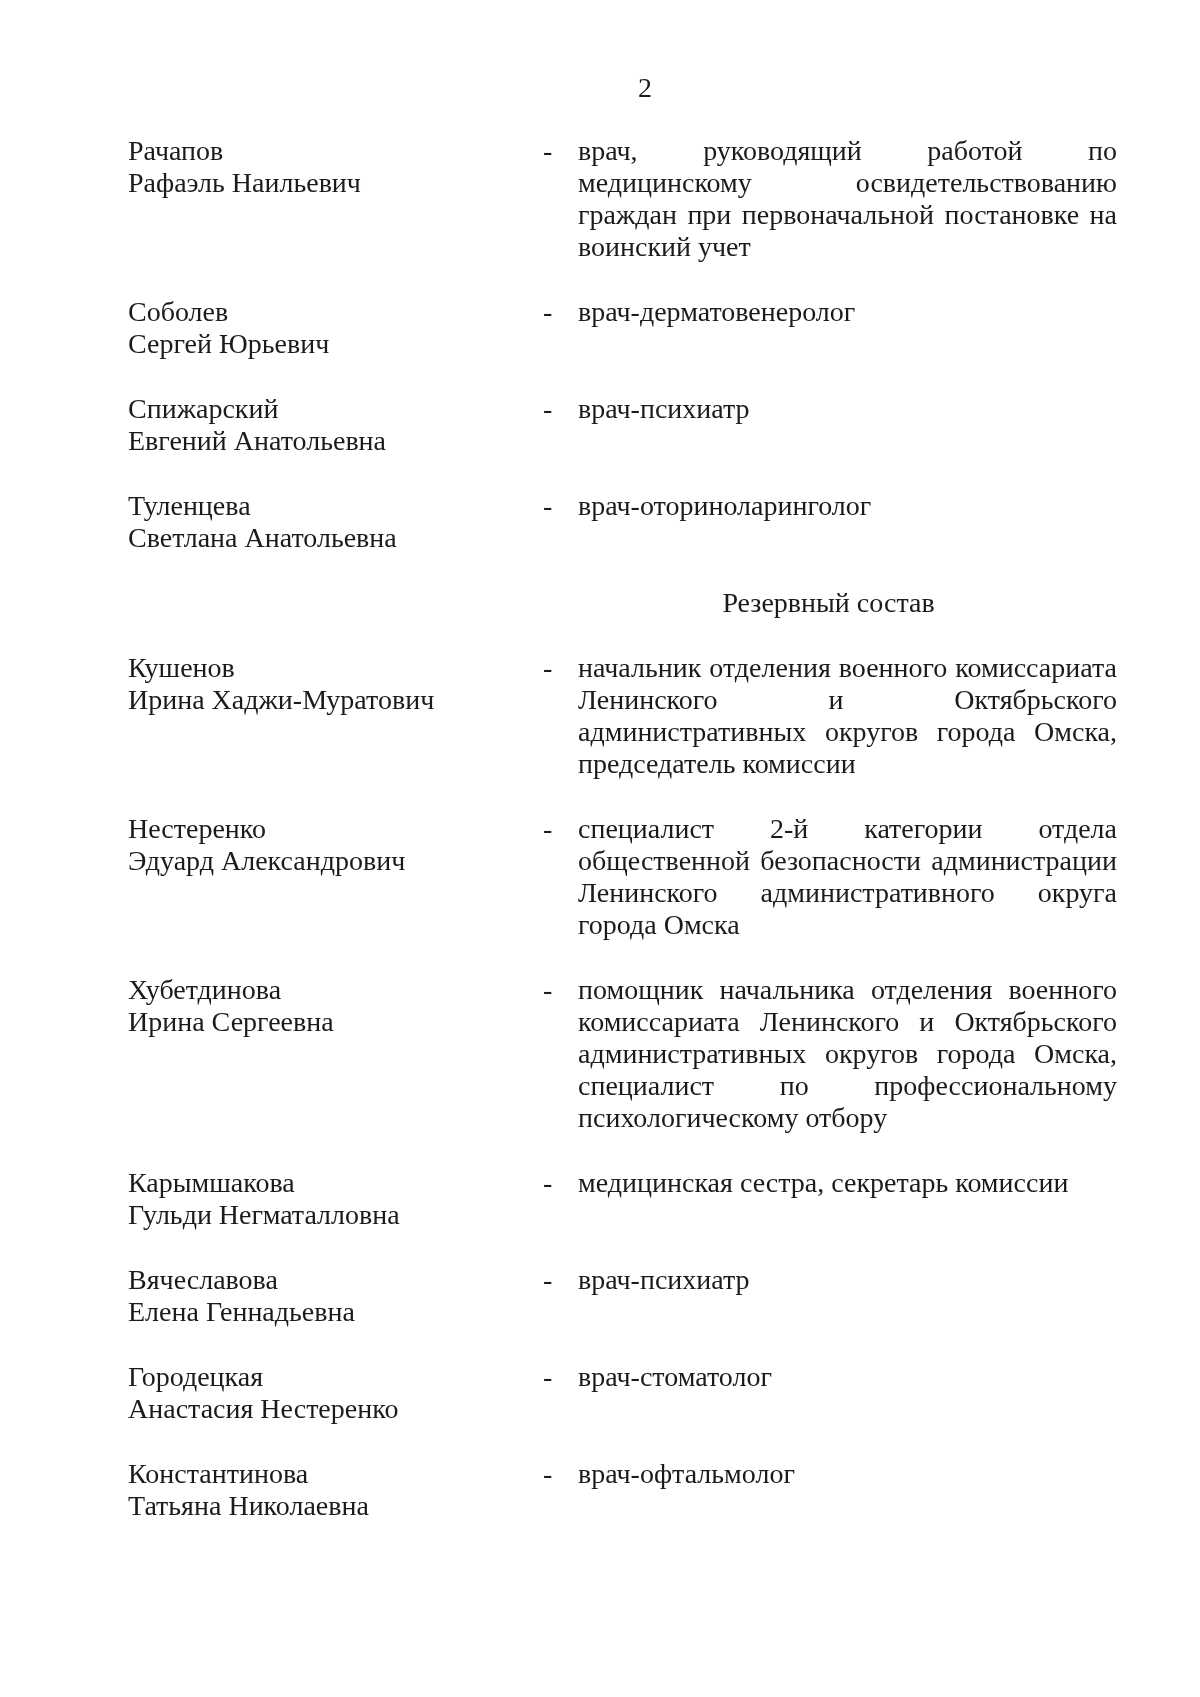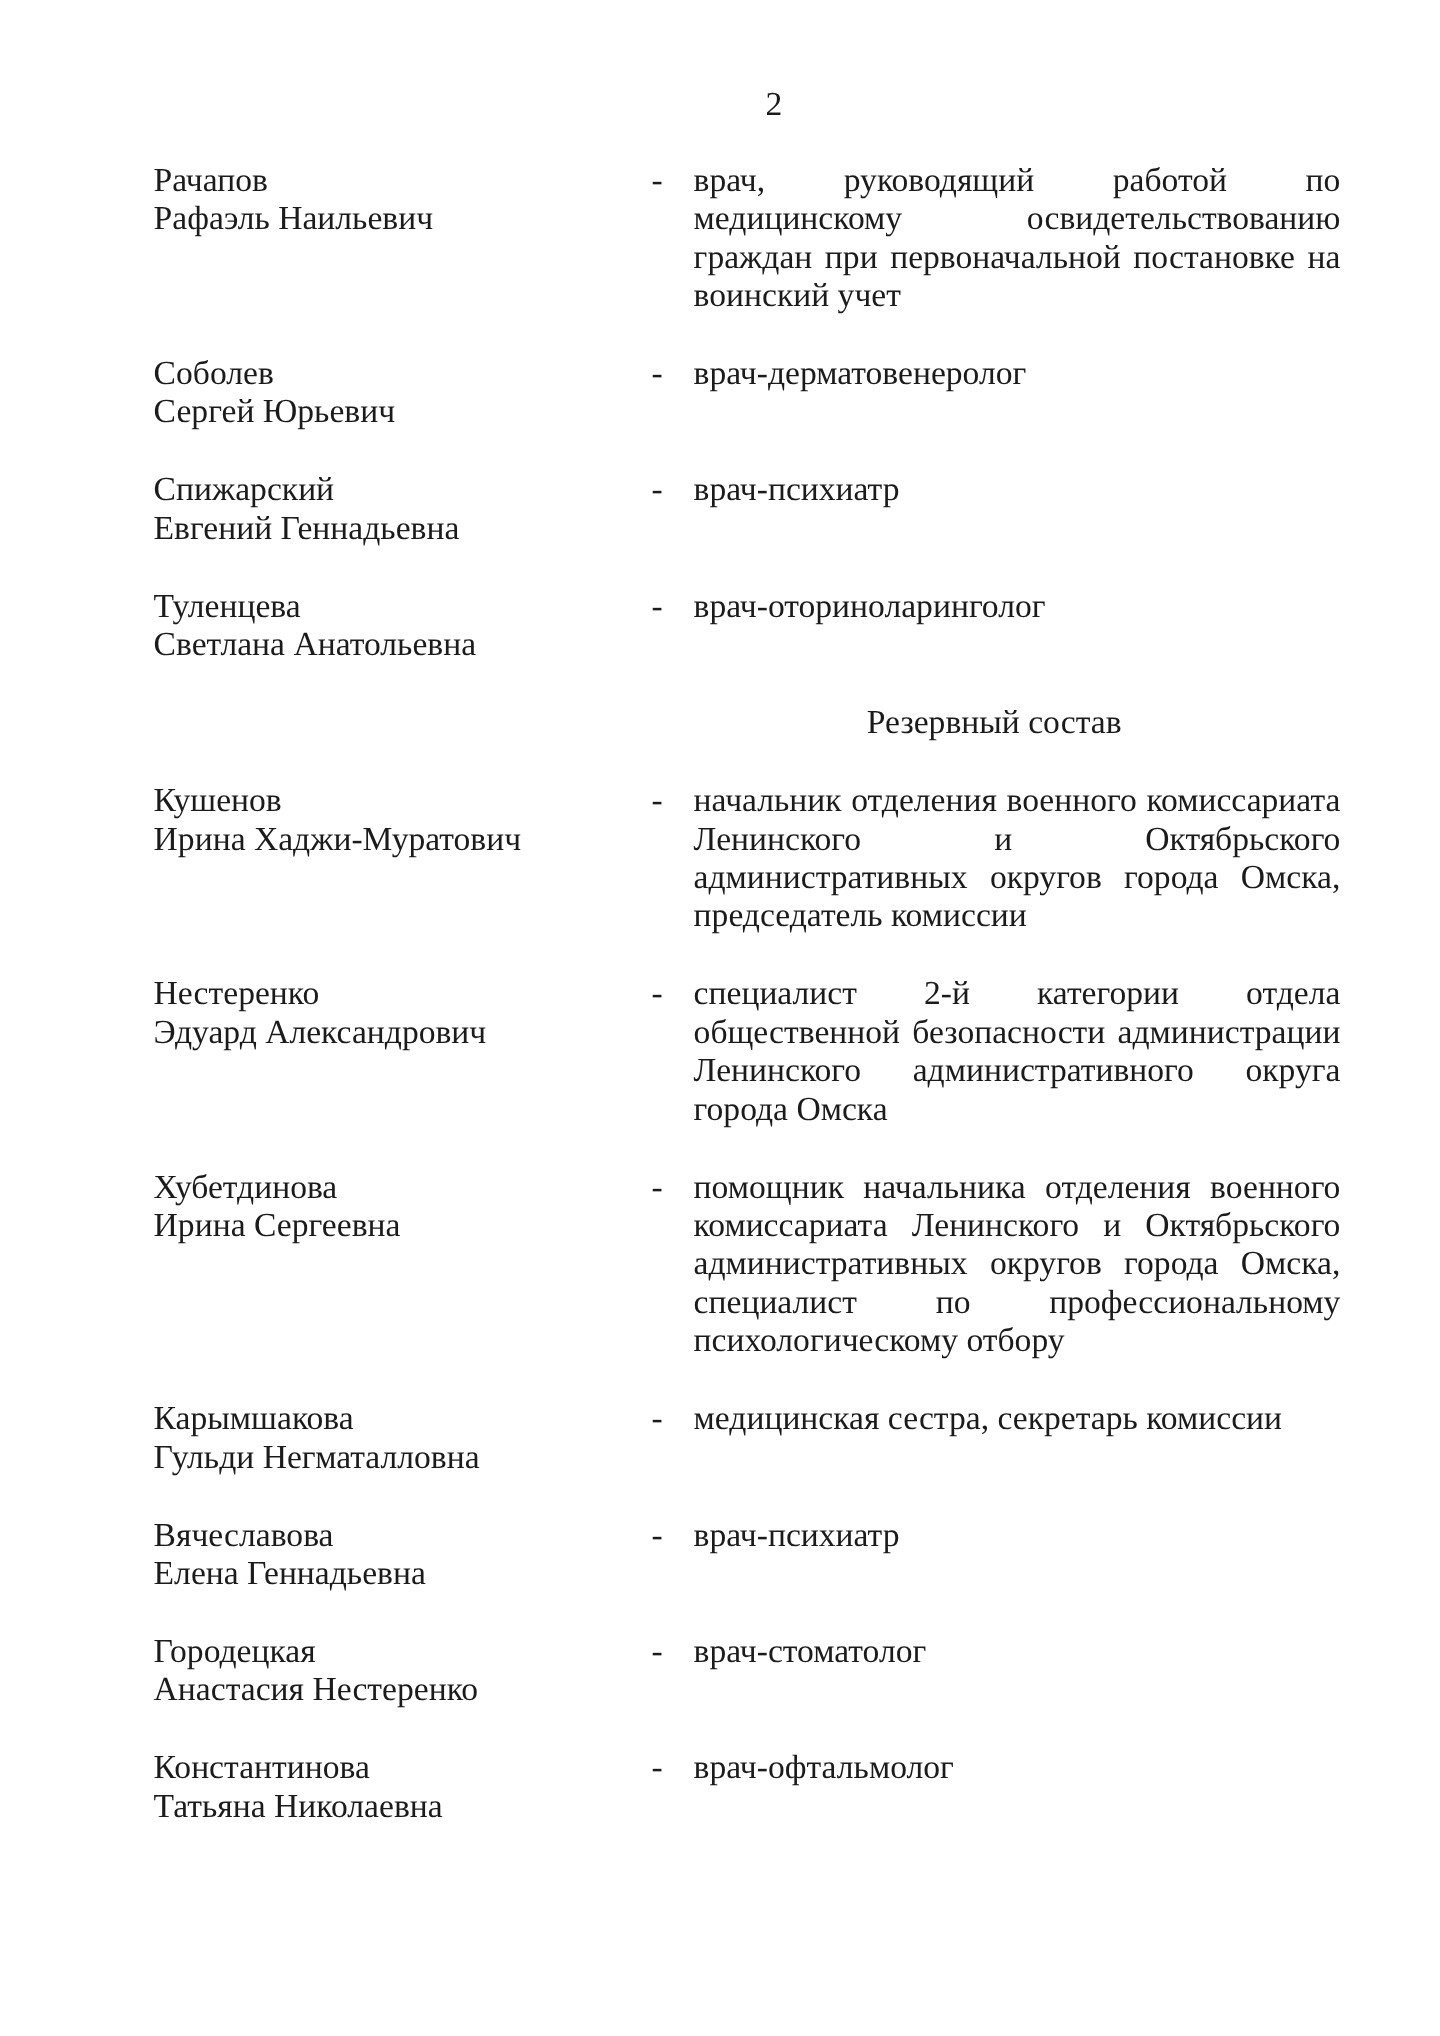--- a/index.html
+++ b/index.html
@@ -69,21 +69,21 @@
       <div class="surname">Соболев</div>
       <div class="given">Сергей Юрьевич</div>
     </div>
     <div class="dash-col">-</div>
     <div class="role-col">врач-дерматовенеролог</div>
   </div>
 
   <div class="entry">
     <div class="name-col">
       <div class="surname">Спижарский</div>
-      <div class="given">Евгений Геннадьевна</div>
+      <div class="given">Евгений Анатольевна</div>
     </div>
     <div class="dash-col">-</div>
     <div class="role-col">врач-психиатр</div>
   </div>
 
   <div class="entry">
     <div class="name-col">
       <div class="surname">Туленцева</div>
       <div class="given">Светлана Анатольевна</div>
     </div>

